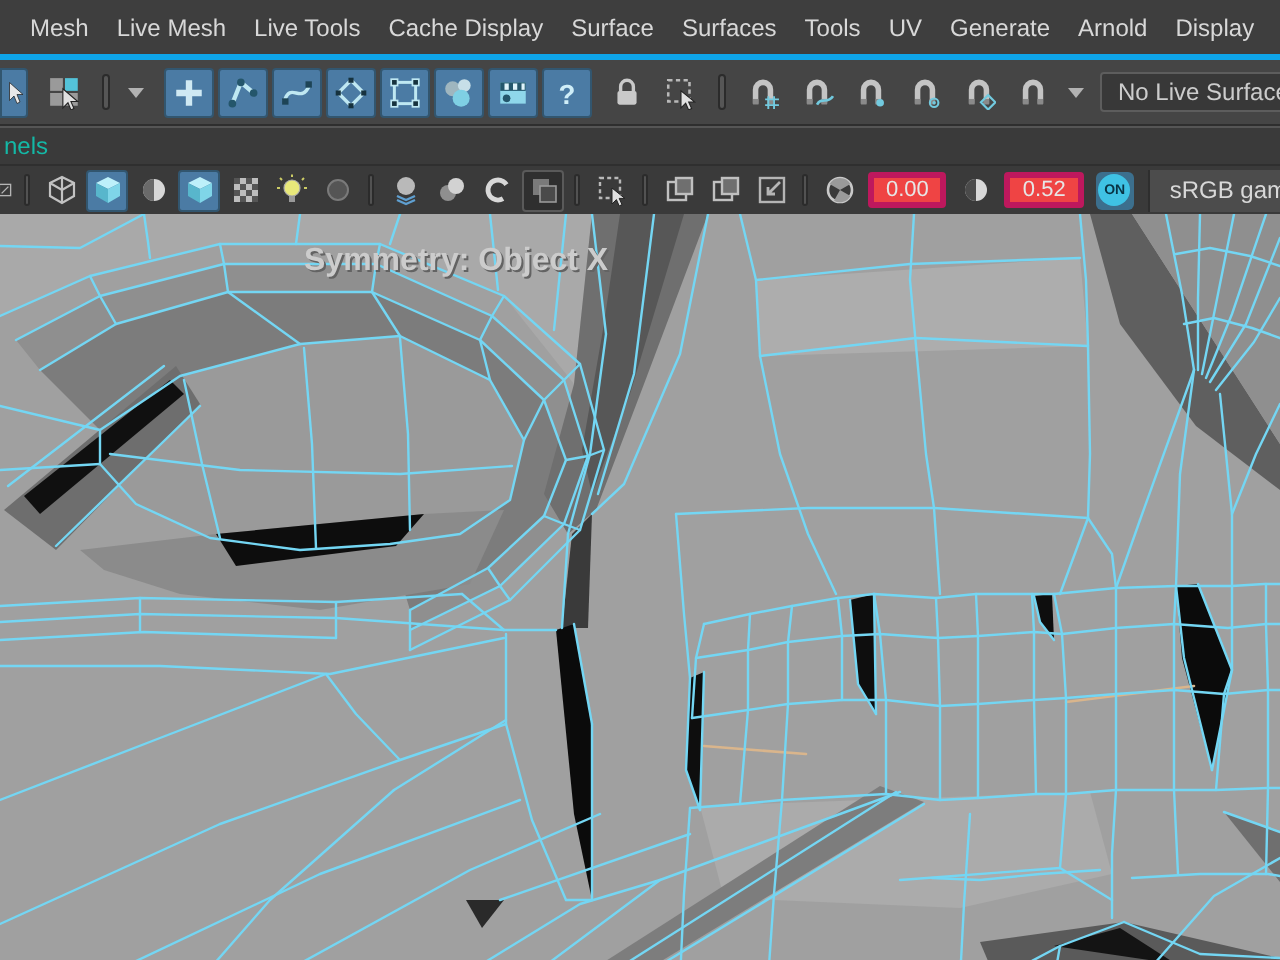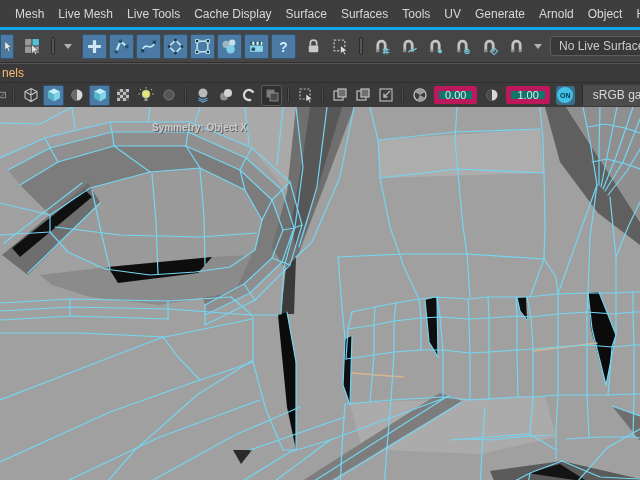--- a/index.html
+++ b/index.html
@@ -19,62 +19,62 @@
   .tbtn{width:25px;height:25px;flex:none;display:flex;align-items:center;justify-content:center;
         border-radius:2px;margin:0 1px;}
   .tbtn svg{width:17px;height:17px;display:block;}
   .tbtn.active{background:#4b7ba4;border:1px solid #32566f;}
   .tbtn.plain{background:transparent;}
   .tbtn.cut{width:14px;overflow:hidden;margin-left:0;border-radius:0 2px 2px 0;justify-content:flex-end;}
   .field{height:20px;background:#383838;border:1px solid #5d5d5d;border-radius:2px;
          color:#cccccc;font-size:12px;display:flex;align-items:center;padding:0 8px;white-space:nowrap;}
   
   #panelmenu{height:19px;background:#3a3a3a;display:flex;align-items:center;border-top:1px solid #555;
-             font-size:12px;color:#fdba74;overflow:hidden;}
+             font-size:12px;color:#14b8a6;overflow:hidden;}
   #paneltools{height:25px;background:#3a3a3a;display:flex;align-items:center;overflow:hidden;
               border-top:1px solid #2f2f2f;}
   .pbtn{width:21px;height:21px;flex:none;display:flex;align-items:center;justify-content:center;
         border-radius:2px;margin:0 1px;}
   .pbtn svg{width:16px;height:16px;display:block;}
   .pbtn.active{background:#4b7ba4;border:1px solid #32566f;}
   .pbtn.pressed{background:#2f2f2f;border:1px solid #5a5a5a;}
   .pbtn.cut{width:9px;overflow:hidden;margin-left:-2px;}
   .psep{width:3px;height:16px;background:#525252;border:1px solid #2b2b2b;border-radius:2px;margin:0 4px;flex:none;}
-  .numfield{height:18px;min-width:38px;background:#0f766e;border:5px solid #be185d;border-radius:2px;
+  .numfield{height:18px;min-width:38px;background:#ef4444;border:3px solid #be185d;border-radius:2px;
             color:#e6e6e6;font-size:11px;display:flex;align-items:center;justify-content:flex-start;
             padding:0 6px;margin:0 3px;flex:none;}
   #on-toggle{width:19px;height:19px;border-radius:3px;background:#3c6f8d;display:flex;align-items:center;
              justify-content:center;margin:0 3px;flex:none;}
   #on-toggle .oncirc{width:16px;height:16px;border-radius:50%;background:#3fc2e4;color:#083445;
              font-size:7px;font-weight:bold;display:flex;align-items:center;justify-content:center;}
   #view-transform{flex:1;height:21px;background:#4c4c4c;border-left:1px solid #2e2e2e;color:#d8d8d8;
              font-size:12px;display:flex;align-items:center;padding:0 10px;margin-left:4px;white-space:nowrap;}
   
   #viewport{position:relative;width:640px;height:383px;background:#a0a0a0;overflow:hidden;}
   #mesh-svg{position:absolute;left:0;top:0;}
-  #symmetry-label{position:absolute;left:152px;top:15px;font-size:10px;font-weight:bold;
+  #symmetry-label{position:absolute;left:152px;top:15px;font-size:16px;font-weight:bold;
       color:#cccccc;text-shadow:1px 1px 0 #636363;white-space:nowrap;}
 </style>
 </head>
 <body>
 
 <div id="app">
 
   <div id="menubar">
     <span class="menu-item">Mesh</span>
     <span class="menu-item">Live Mesh</span>
     <span class="menu-item">Live Tools</span>
     <span class="menu-item">Cache Display</span>
     <span class="menu-item">Surface</span>
     <span class="menu-item">Surfaces</span>
     <span class="menu-item">Tools</span>
     <span class="menu-item">UV</span>
     <span class="menu-item">Generate</span>
     <span class="menu-item">Arnold</span>
-    <span class="menu-item">Object</span>
+    <span class="menu-item">Display</span>
     <span class="menu-item">Help</span>
   </div>
 
   <div id="statusline">
     <span class="tbtn active cut">
         <svg viewBox="0 0 16 16">
           <path d="M5 1 L5 13 L8 10 L10 15 L12 14 L10 9 L14 9 Z" fill="#e8e8e8" stroke="#222" stroke-width="0.5"></path>
         </svg>
       </span>
     <span class="tbtn plain" style="margin-left:5px">
@@ -326,21 +326,21 @@
           <path d="M8 8 L8 2 A6 6 0 0 1 13.2 5 Z M8 8 L13.2 11 A6 6 0 0 1 5 13.4 Z M8 8 L2.8 5 A6 6 0 0 1 8 2 Z" fill="#9a9a9a"></path>
         </svg>
       </span>
     <span class="numfield">0.00</span>
     <span class="pbtn">
         <svg viewBox="0 0 16 16">
           <circle cx="8" cy="8" r="5.5" fill="#d8d8d8"></circle>
           <path d="M8 2.5 V13.5 A5.5 5.5 0 0 1 8 2.5 Z" fill="#4a4a4a"></path>
         </svg>
       </span>
-    <span class="numfield">1.00</span>
+    <span class="numfield">0.52</span>
     <span id="on-toggle">
         <span class="oncirc">ON</span>
       </span>
     <span id="view-transform">sRGB gamma</span>
   </div>
 
   <div id="viewport">
     <svg id="mesh-svg" width="640" height="383" viewBox="0 0 640 383">
         <polygon points="0,0 640,0 640,383 0,383" fill="#a0a0a0"></polygon>
         <polygon points="0,0 296,0 287,85 252,41 190,15 110,15 45,31 0,51" fill="#a9a9a9"></polygon>

